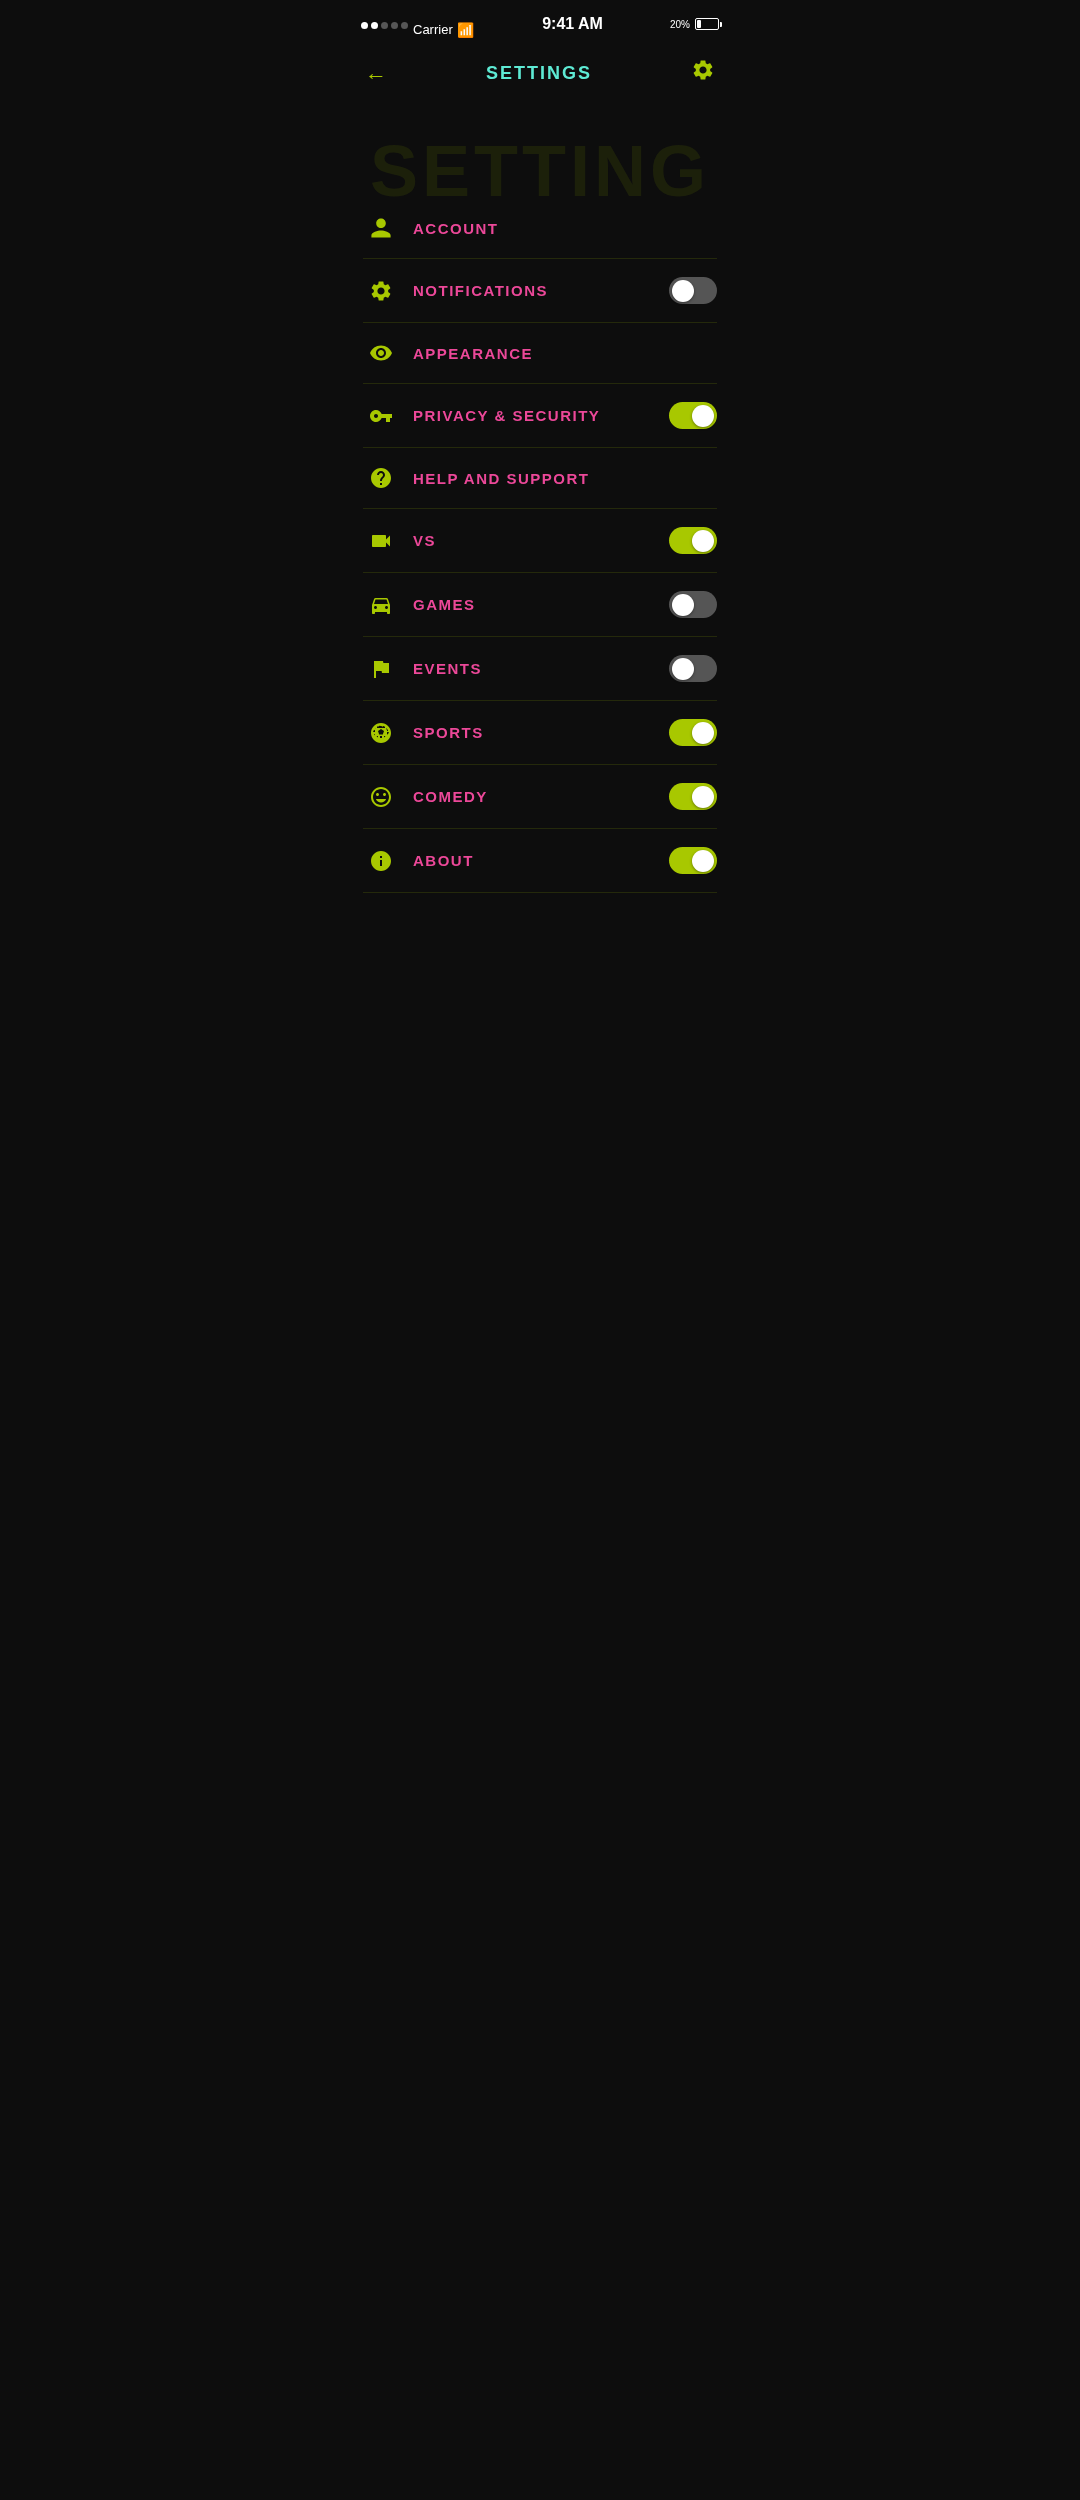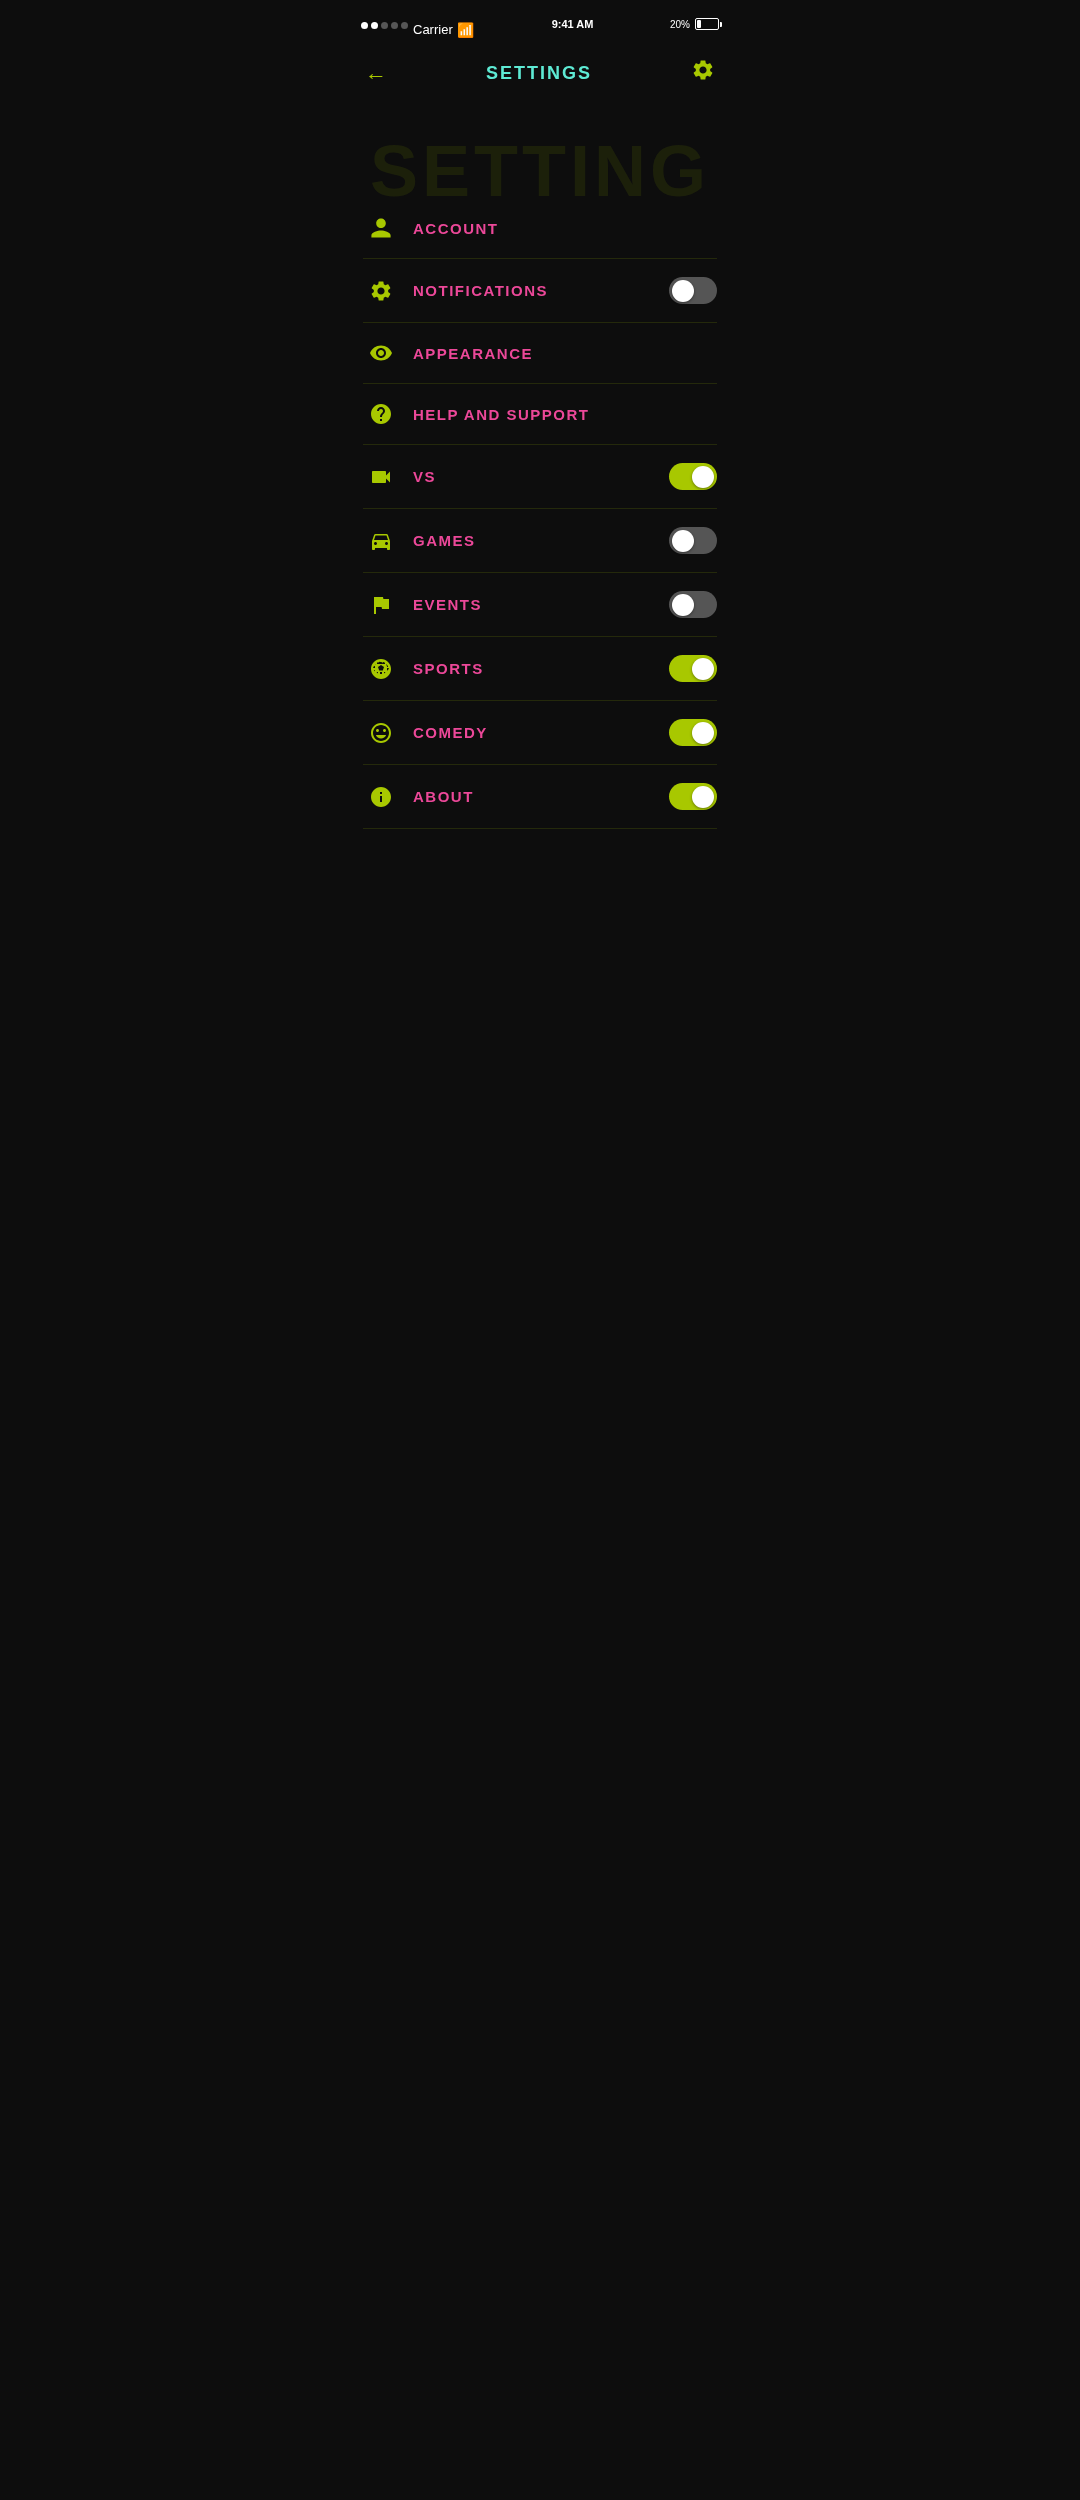--- a/index.html
+++ b/index.html
@@ -26,21 +26,21 @@
       color: #fff;
       height: 44px;
     }
     .status-left { display: flex; align-items: flex-start; gap: 5px; margin-top: 12px; }
     .signal-dots { display: flex; gap: 3px; }
     .dot { width: 7px; height: 7px; border-radius: 50%; }
     .dot.filled { background: #fff; }
     .dot.empty { background: rgba(255,255,255,0.3); }
     .wifi-icon { font-size: 14px; }
     .carrier-text { font-size: 13px; font-weight: 500; }
-    .status-center { font-size: 11px; font-weight: 600; }
+    .status-center { font-size: 16px; font-weight: 600; }
     .status-right { display: flex; align-items: center; gap: 5px; font-size: 10px; }
     .battery-container { display: flex; align-items: center; gap: 3px; }
     .battery-body {
       width: 24px; height: 12px;
       border: 1.5px solid #fff;
       border-radius: 2px;
       position: relative;
       display: flex;
       align-items: center;
       padding: 1px;
@@ -228,20 +228,31 @@
       <div class="setting-icon">
         <svg class="icon-svg" viewBox="0 0 24 24">
           <path d="M12 4.5C7 4.5 2.73 7.61 1 12c1.73 4.39 6 7.5 11 7.5s9.27-3.11 11-7.5c-1.73-4.39-6-7.5-11-7.5zM12 17c-2.76 0-5-2.24-5-5s2.24-5 5-5 5 2.24 5 5-2.24 5-5 5zm0-8c-1.66 0-3 1.34-3 3s1.34 3 3 3 3-1.34 3-3-1.34-3-3-3z"></path>
         </svg>
       </div>
       <span class="setting-label">APPEARANCE</span>
     </div>
     <div class="setting-item">
       <div class="setting-icon">
         <svg class="icon-svg" viewBox="0 0 24 24">
+          <path d="M12.65 10C11.83 7.67 9.61 6 7 6c-3.31 0-6 2.69-6 6s2.69 6 6 6c2.61 0 4.83-1.67 5.65-4H17v4h4v-4h2v-4H12.65zM7 14c-1.1 0-2-.9-2-2s.9-2 2-2 2 .9 2 2-.9 2-2 2z"></path>
+        </svg>
+      </div>
+      <span class="setting-label">PRIVACY &amp; SECURITY</span>
+      <div class="toggle on">
+        <div class="toggle-thumb"></div>
+      </div>
+    </div>
+    <div class="setting-item">
+      <div class="setting-icon">
+        <svg class="icon-svg" viewBox="0 0 24 24">
           <path d="M12 2C6.48 2 2 6.48 2 12s4.48 10 10 10 10-4.48 10-10S17.52 2 12 2zm1 17h-2v-2h2v2zm2.07-7.75l-.9.92C13.45 12.9 13 13.5 13 15h-2v-.5c0-1.1.45-2.1 1.17-2.83l1.24-1.26c.37-.36.59-.86.59-1.41 0-1.1-.9-2-2-2s-2 .9-2 2H8c0-2.21 1.79-4 4-4s4 1.79 4 4c0 .88-.36 1.68-.93 2.25z"></path>
         </svg>
       </div>
       <span class="setting-label">HELP AND SUPPORT</span>
     </div>
     <div class="setting-item">
       <div class="setting-icon">
         <svg class="icon-svg" viewBox="0 0 24 24">
           <path d="M17 10.5V7c0-.55-.45-1-1-1H4c-.55 0-1 .45-1 1v10c0 .55.45 1 1 1h12c.55 0 1-.45 1-1v-3.5l4 4v-11l-4 4z"></path>
         </svg>

